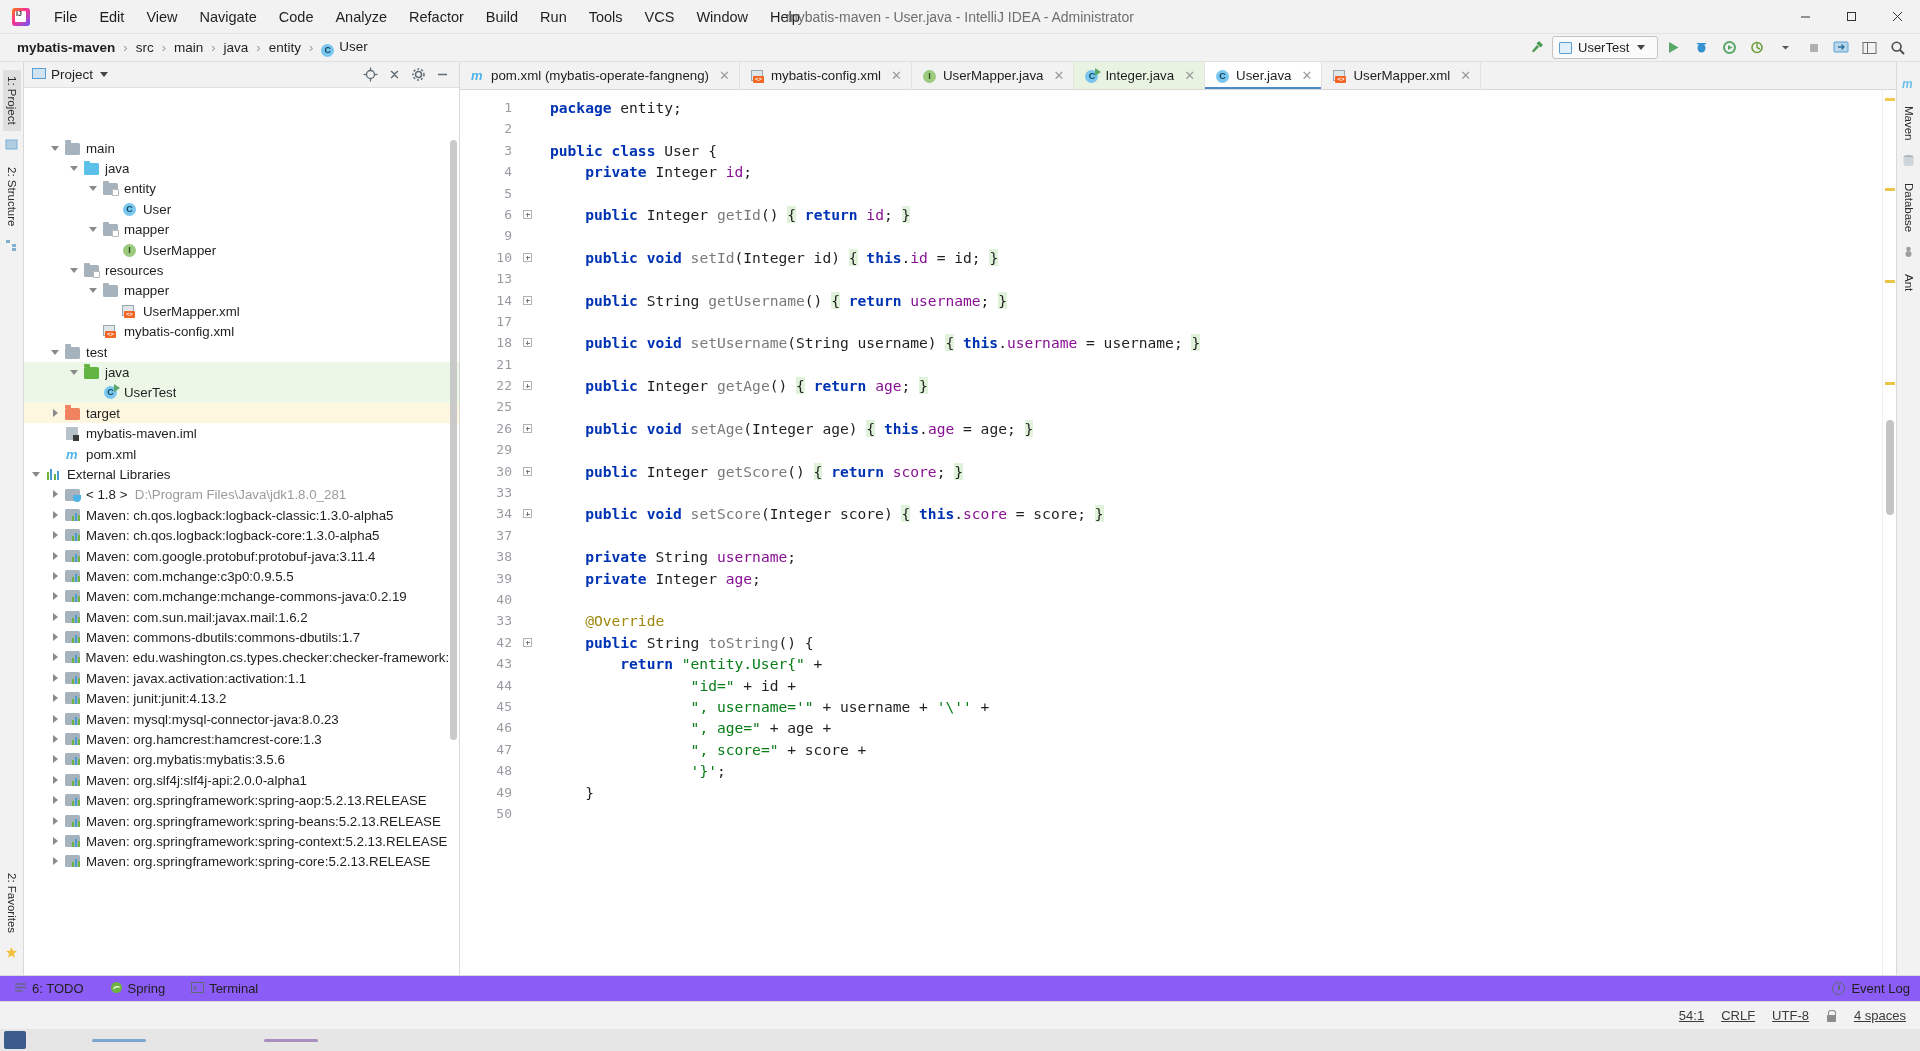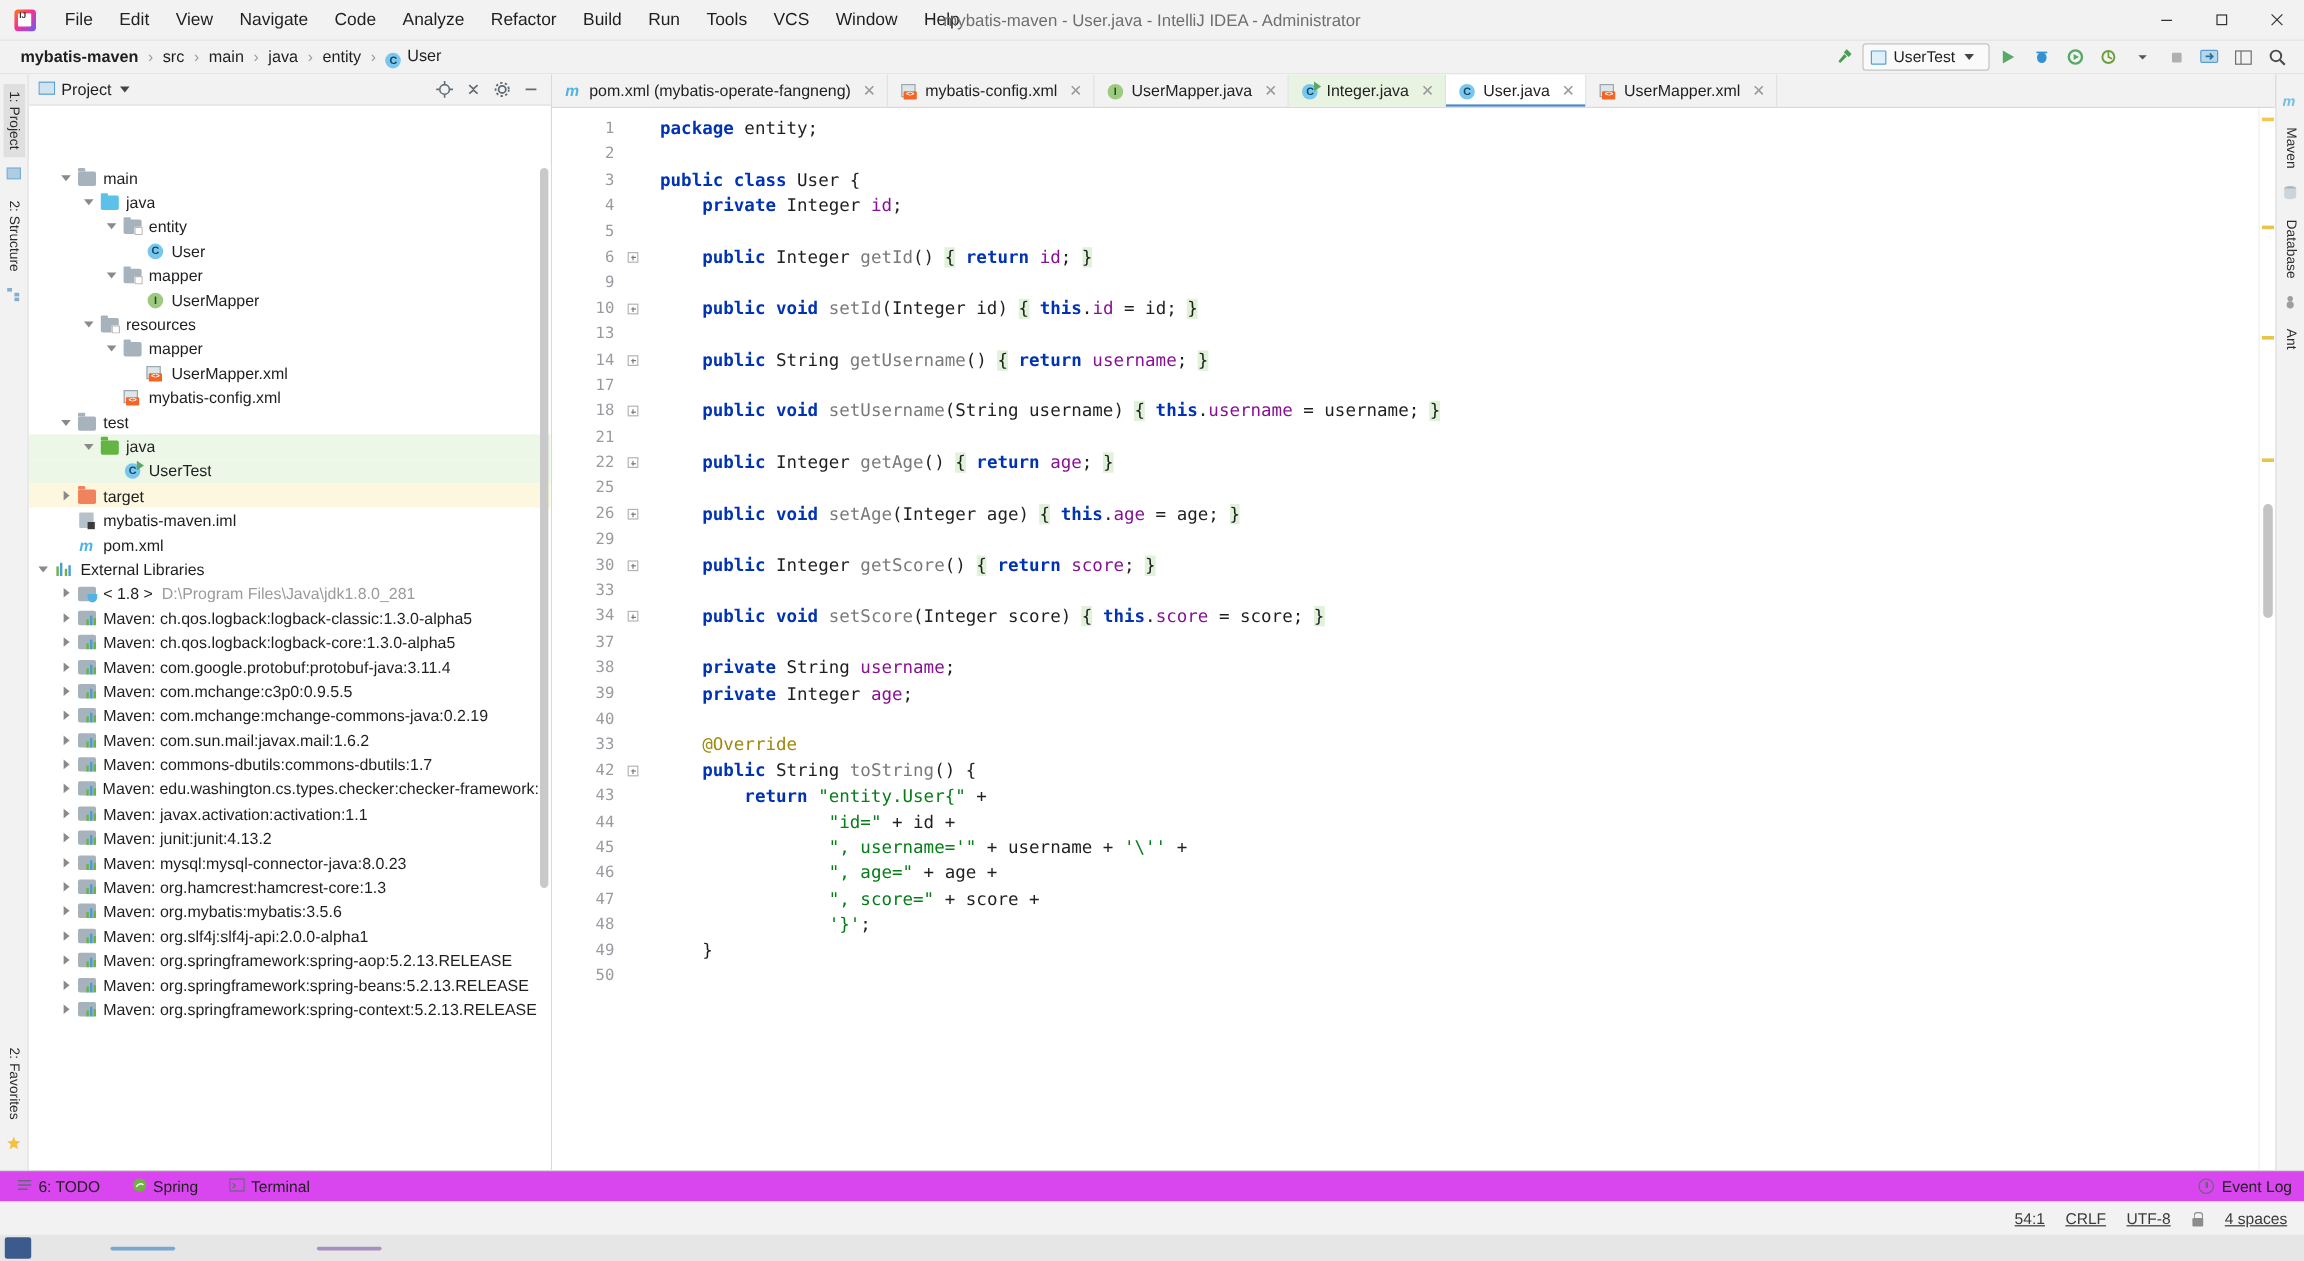--- a/index.html
+++ b/index.html
@@ -195,21 +195,21 @@
   .marker-bar { width: 14px; flex:0 0 14px; background:#fff; position:relative; border-left:1px solid #eee;}
   .mk { position:absolute; right:1px; width:10px; height:2.5px; }
   .scroll-thumb { position:absolute; right:2px; width:8px; border-radius:4px; background:#c4c4c4; }
 
   
   .rail-r { width: 24px; background:#f2f2f2; border-left:1px solid #d9d9d9; display:flex; flex-direction:column;
             align-items:center; padding-top:8px; flex:0 0 24px;}
 
   
   .toolstrip {
-    height: 26px; background:#d946ef; border-top: 1px solid #d9d9d9; display:flex; align-items:center;
+    height: 26px; background:#8b5cf6; border-top: 1px solid #d9d9d9; display:flex; align-items:center;
     padding-left: 8px; gap: 14px; font-size: 13px; flex:0 0 26px;
   }
   .ts-item { display:flex; align-items:center; gap:5px; padding: 2px 6px; border-radius:3px;}
   .ts-right { margin-left:auto; display:flex; align-items:center; gap:6px; padding-right:10px; }
   .evt-ico { width:13px;height:13px;border:1.4px solid #5f6b74;border-radius:50%; position:relative;}
   .evt-ico::after{content:"";position:absolute;left:4.6px;top:2.2px;width:1.6px;height:5px;background:#5f6b74;}
   .statusbar {
     height: 28px; background:#f2f2f2; border-top:1px solid #d9d9d9; display:flex; align-items:center;
     font-size: 13px; color:#3b3b3b; padding-left:10px; flex:0 0 28px;
   }
@@ -825,20 +825,35 @@
               <span class="jar-ico">
                 <span class="bk"></span>
                 <span class="bars">
                   <i></i>
                   <i></i>
                   <i></i>
                 </span>
               </span>
             </span>
             <span class="nlabel">Maven: org.springframework:spring-context:5.2.13.RELEASE</span>
+          </div>
+          <div class="node">
+            <span class="indent" style="width:25px"></span>
+            <span class="arrow closed"></span>
+            <span class="ico">
+              <span class="jar-ico">
+                <span class="bk"></span>
+                <span class="bars">
+                  <i></i>
+                  <i></i>
+                  <i></i>
+                </span>
+              </span>
+            </span>
+            <span class="nlabel">Maven: org.springframework:spring-core:5.2.13.RELEASE</span>
           </div>
         </div>
     </div>
 
     <div class="editor-wrap">
       <div class="tabs" id="tabs">
           <div class="tab">
             <span class="tabico">
               <span class="m-ico" style="left:1px;top:-1px">m</span>
             </span>

